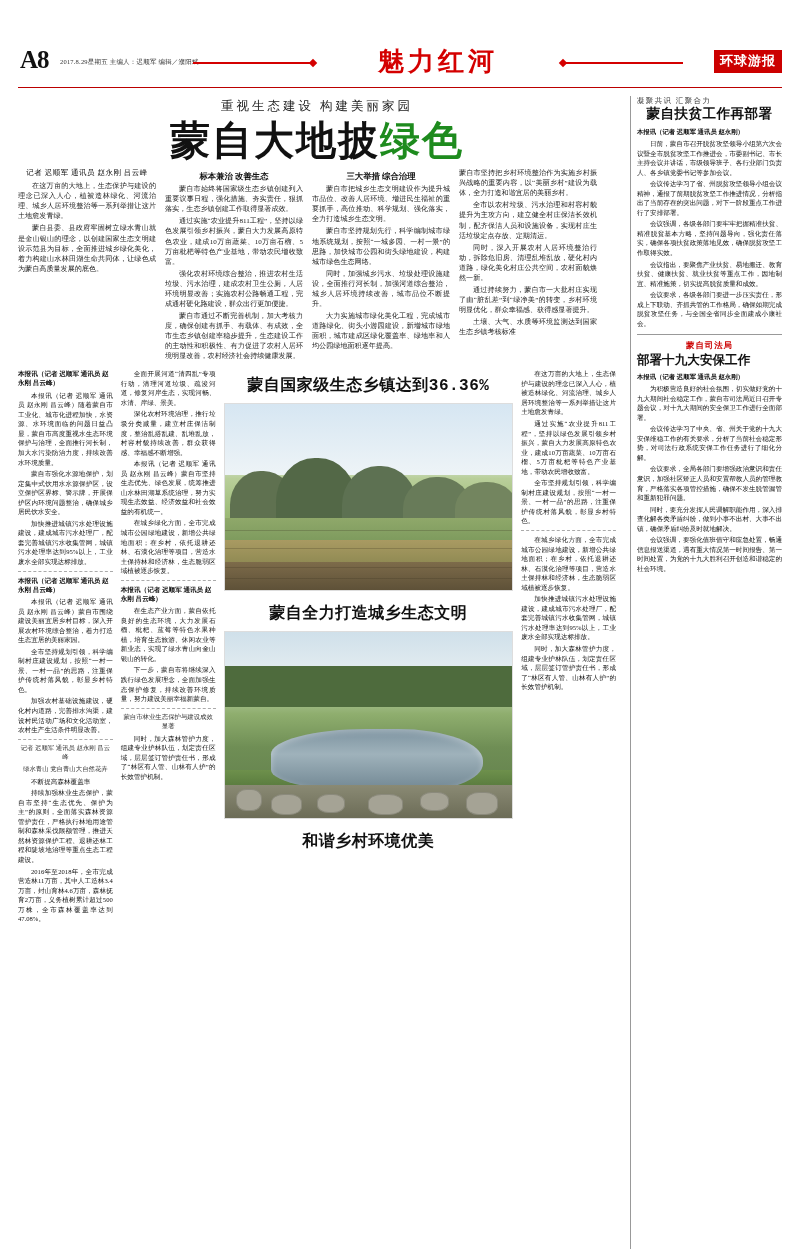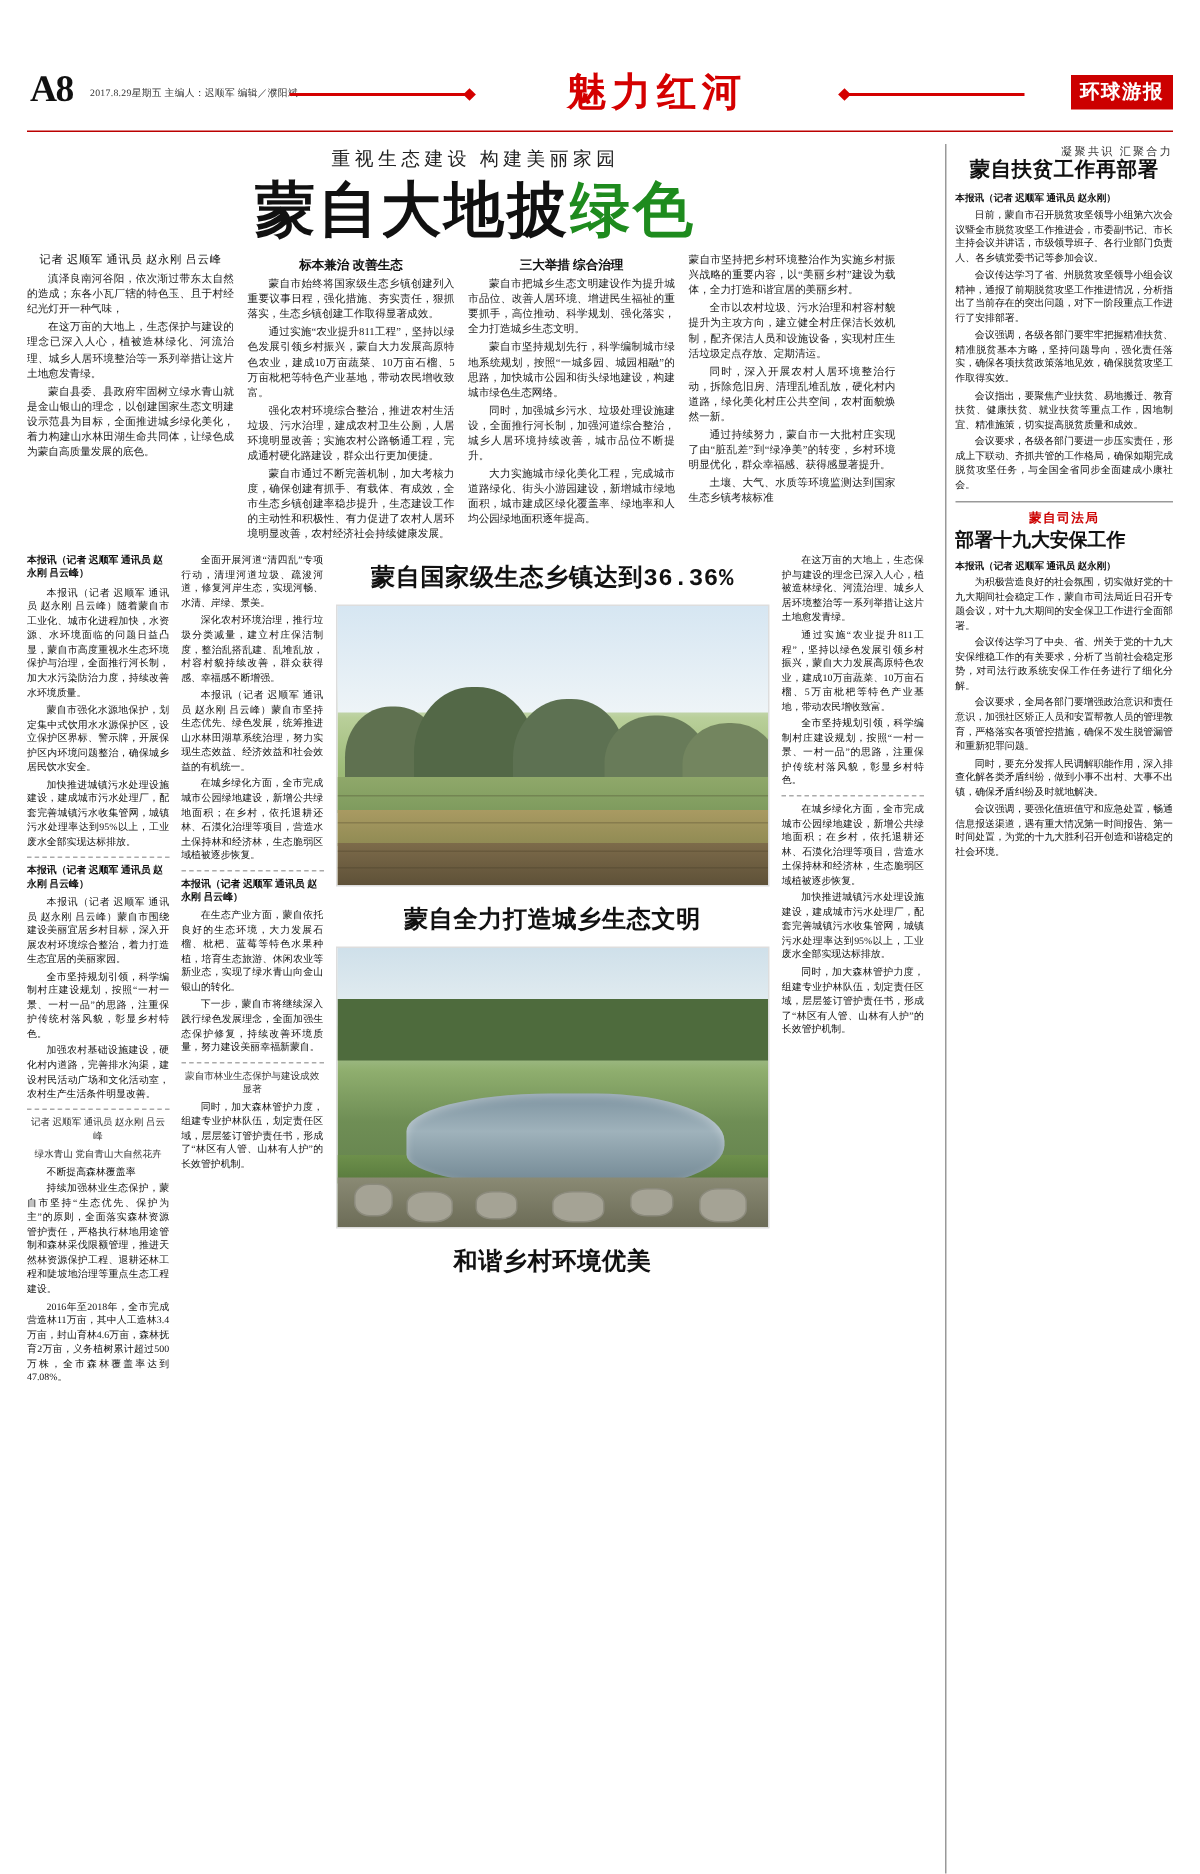--- a/index.html
+++ b/index.html
@@ -241,21 +241,21 @@
     position: absolute; background: #a5a395; border-radius: 40%;
     border: 1px solid #8b8a7c;
   }
   .ph2 .grass {
     position: absolute; left:0; right:0; bottom: 16%; height: 10%;
     background: linear-gradient(rgba(110,145,75,.9), rgba(86,120,60,.95));
   }
 
   
   .rail-head {
-    text-align: right;
+    text-align: left;
     font-size: 7.4px;
     letter-spacing: 1.5px;
     color: #333;
     margin-bottom: 1px;
   }
   .rail-title {
     text-align: center;
     font-size: 13.6px;
     font-weight: bold;
     line-height: 1.25;
@@ -345,35 +345,34 @@
     <div class="left-zone">
 
       <div class="kicker">重视生态建设 构建美丽家园</div>
       <div class="main-headline">
         <span>蒙自大地披</span><span class="green">绿色</span>
       </div>
 
       <div class="lead-cols">
         <div class="col">
           <div class="byline">记者 迟顺军 通讯员 赵永刚 吕云峰</div>
-          <p>滇泽良南河谷阳，依次渐过带东太自然的造成；东各小瓦厂辖的特色玉、且于村经纪光灯开一种气味，</p>
           <p>在这万亩的大地上，生态保护与建设的理念已深入人心，植被造林绿化、河流治理、城乡人居环境整治等一系列举措让这片土地愈发青绿。</p>
           <p>蒙自县委、县政府牢固树立绿水青山就是金山银山的理念，以创建国家生态文明建设示范县为目标，全面推进城乡绿化美化，着力构建山水林田湖生命共同体，让绿色成为蒙自高质量发展的底色。</p>
         </div>
         <div class="col">
           <h4>标本兼治 改善生态</h4>
           <p>蒙自市始终将国家级生态乡镇创建列入重要议事日程，强化措施、夯实责任，狠抓落实，生态乡镇创建工作取得显著成效。</p>
           <p>通过实施“农业提升811工程”，坚持以绿色发展引领乡村振兴，蒙自大力发展高原特色农业，建成10万亩蔬菜、10万亩石榴、5万亩枇杷等特色产业基地，带动农民增收致富。</p>
           <p>强化农村环境综合整治，推进农村生活垃圾、污水治理，建成农村卫生公厕，人居环境明显改善；实施农村公路畅通工程，完成通村硬化路建设，群众出行更加便捷。</p>
           <p>蒙自市通过不断完善机制，加大考核力度，确保创建有抓手、有载体、有成效，全市生态乡镇创建率稳步提升，生态建设工作的主动性和积极性、有力促进了农村人居环境明显改善，农村经济社会持续健康发展。</p>
         </div>
         <div class="col">
           <h4>三大举措 综合治理</h4>
           <p>蒙自市把城乡生态文明建设作为提升城市品位、改善人居环境、增进民生福祉的重要抓手，高位推动、科学规划、强化落实，全力打造城乡生态文明。</p>
-          <p>蒙自市坚持规划先行，科学编制城市绿地系统规划，按照“一城多园、城园相融”的思路，加快城市公园和街头绿地建设，构建城市绿色生态网络。</p>
+          <p>蒙自市坚持规划先行，科学编制城市绿地系统规划，按照“一城多园、一村一景”的思路，加快城市公园和街头绿地建设，构建城市绿色生态网络。</p>
           <p>同时，加强城乡污水、垃圾处理设施建设，全面推行河长制，加强河道综合整治，城乡人居环境持续改善，城市品位不断提升。</p>
           <p>大力实施城市绿化美化工程，完成城市道路绿化、街头小游园建设，新增城市绿地面积，城市建成区绿化覆盖率、绿地率和人均公园绿地面积逐年提高。</p>
         </div>
         <div class="col">
           <p class="nohang">蒙自市坚持把乡村环境整治作为实施乡村振兴战略的重要内容，以“美丽乡村”建设为载体，全力打造和谐宜居的美丽乡村。</p>
           <p>全市以农村垃圾、污水治理和村容村貌提升为主攻方向，建立健全村庄保洁长效机制，配齐保洁人员和设施设备，实现村庄生活垃圾定点存放、定期清运。</p>
           <p>同时，深入开展农村人居环境整治行动，拆除危旧房、清理乱堆乱放，硬化村内道路，绿化美化村庄公共空间，农村面貌焕然一新。</p>
           <p>通过持续努力，蒙自市一大批村庄实现了由“脏乱差”到“绿净美”的转变，乡村环境明显优化，群众幸福感、获得感显著提升。</p>
           <p>土壤、大气、水质等环境监测达到国家生态乡镇考核标准</p>
         </div>

